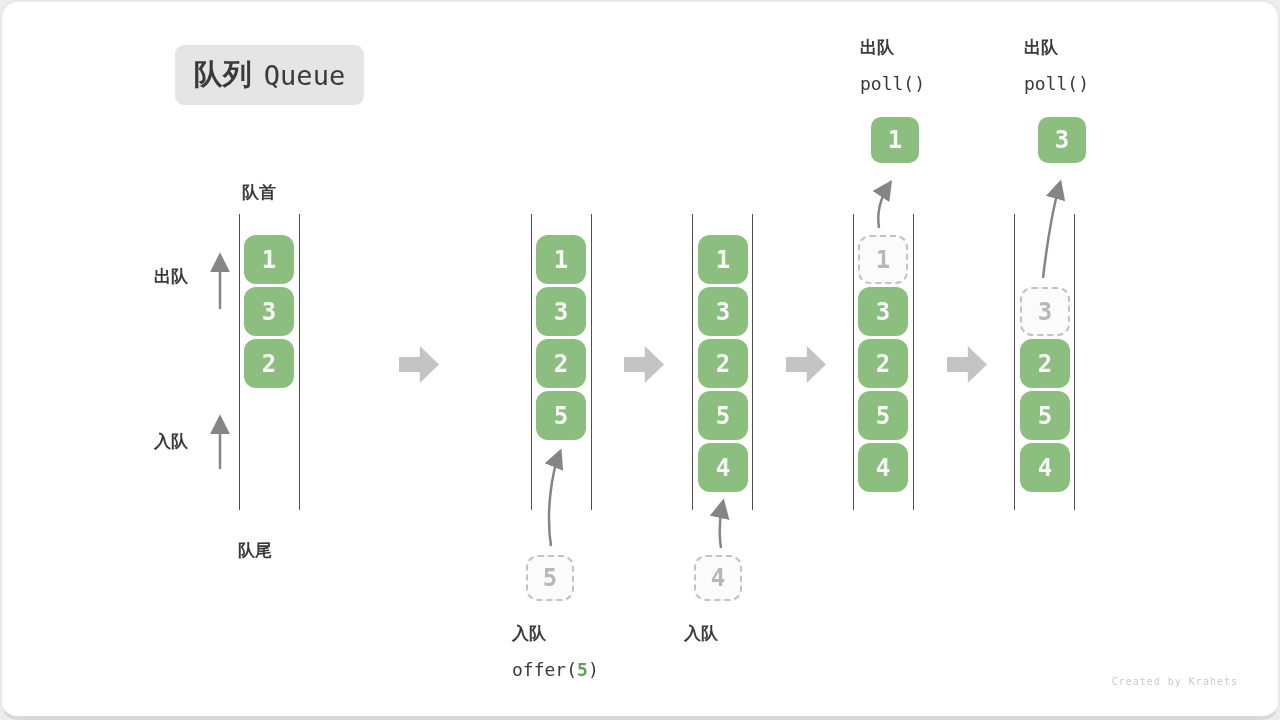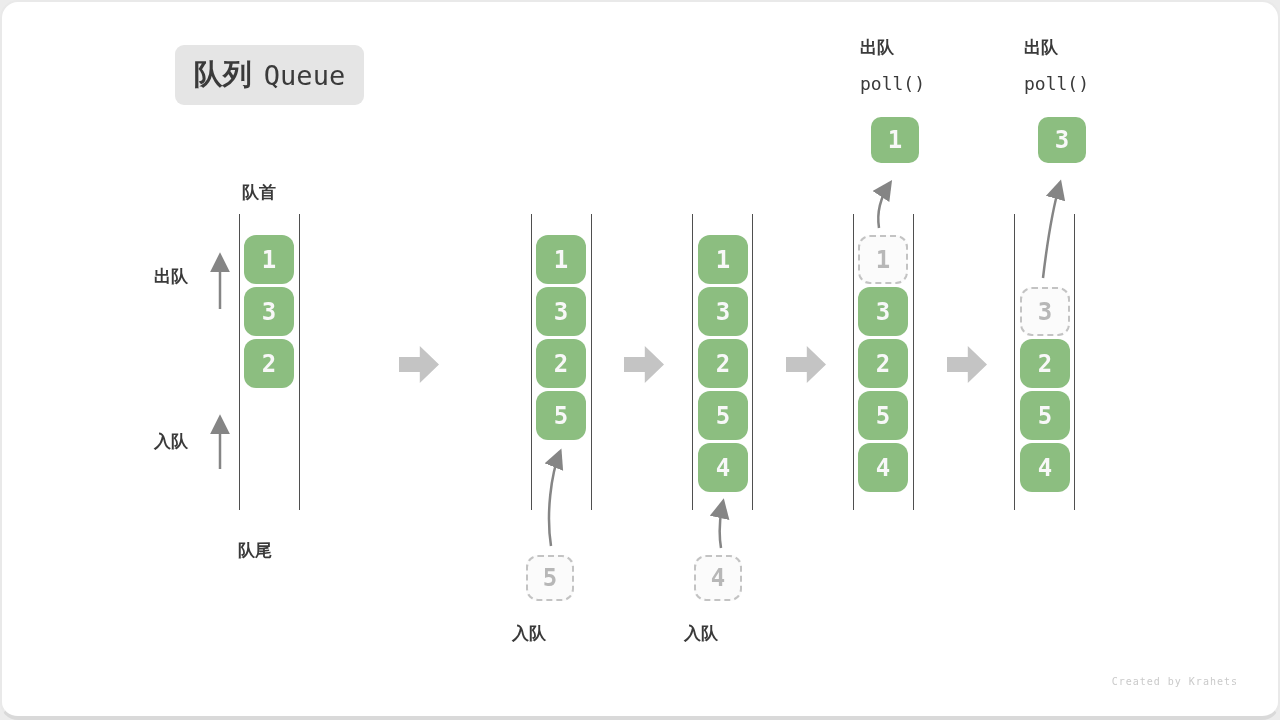--- a/index.html
+++ b/index.html
@@ -116,20 +116,21 @@
   <div class="abs barrow" style="left:397px;"></div>
   <div class="abs barrow" style="left:622px;"></div>
   <div class="abs barrow" style="left:784px;"></div>
   <div class="abs barrow" style="left:945px;"></div>
 
   <div class="abs float-ghost" style="left:524px;top:553px;">5</div>
   <div class="abs float-ghost" style="left:692px;top:553px;">4</div>
 
   <div class="abs op-label" style="left:510px;top:614px;">
     <div class="cjk">入队</div>
+    <div class="mono"><span>offer(</span><span class="arg-green">5</span><span>)</span></div>
   </div>
   <div class="abs op-label" style="left:682px;top:614px;">
     <div class="cjk">入队</div>
   </div>
 
   <div class="abs watermark">Created by Krahets</div>
 
   <svg class="overlay" width="1280" height="720" viewBox="0 0 1280 720">
     <defs>
       <marker id="ah" markerWidth="10" markerHeight="10" refX="6.5" refY="4" orient="auto">

